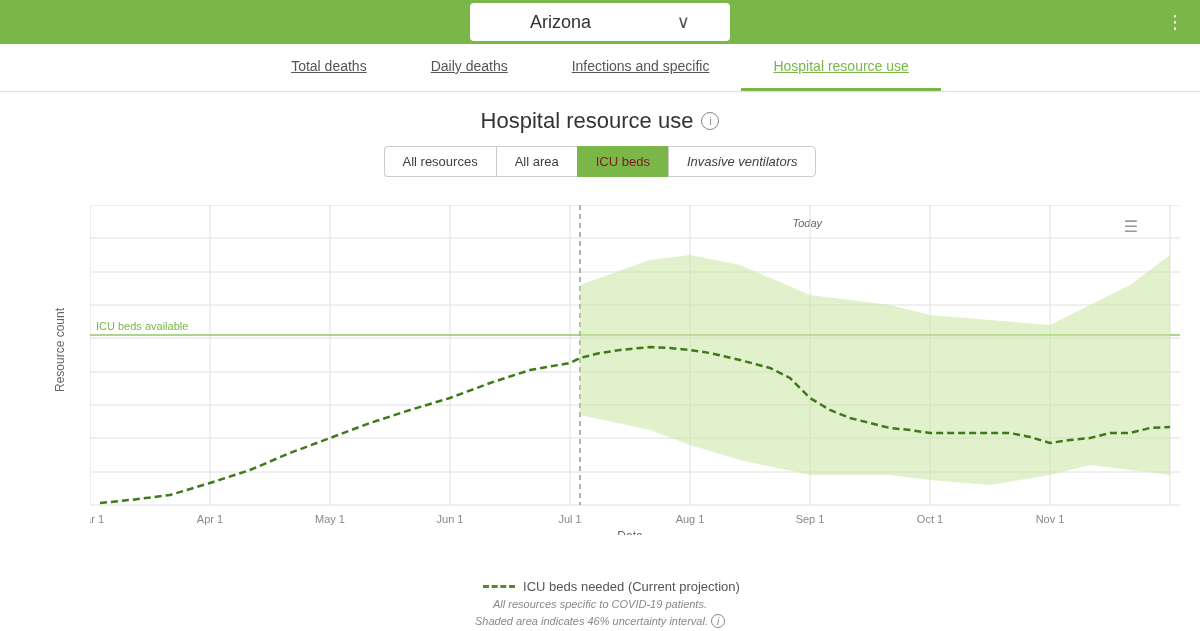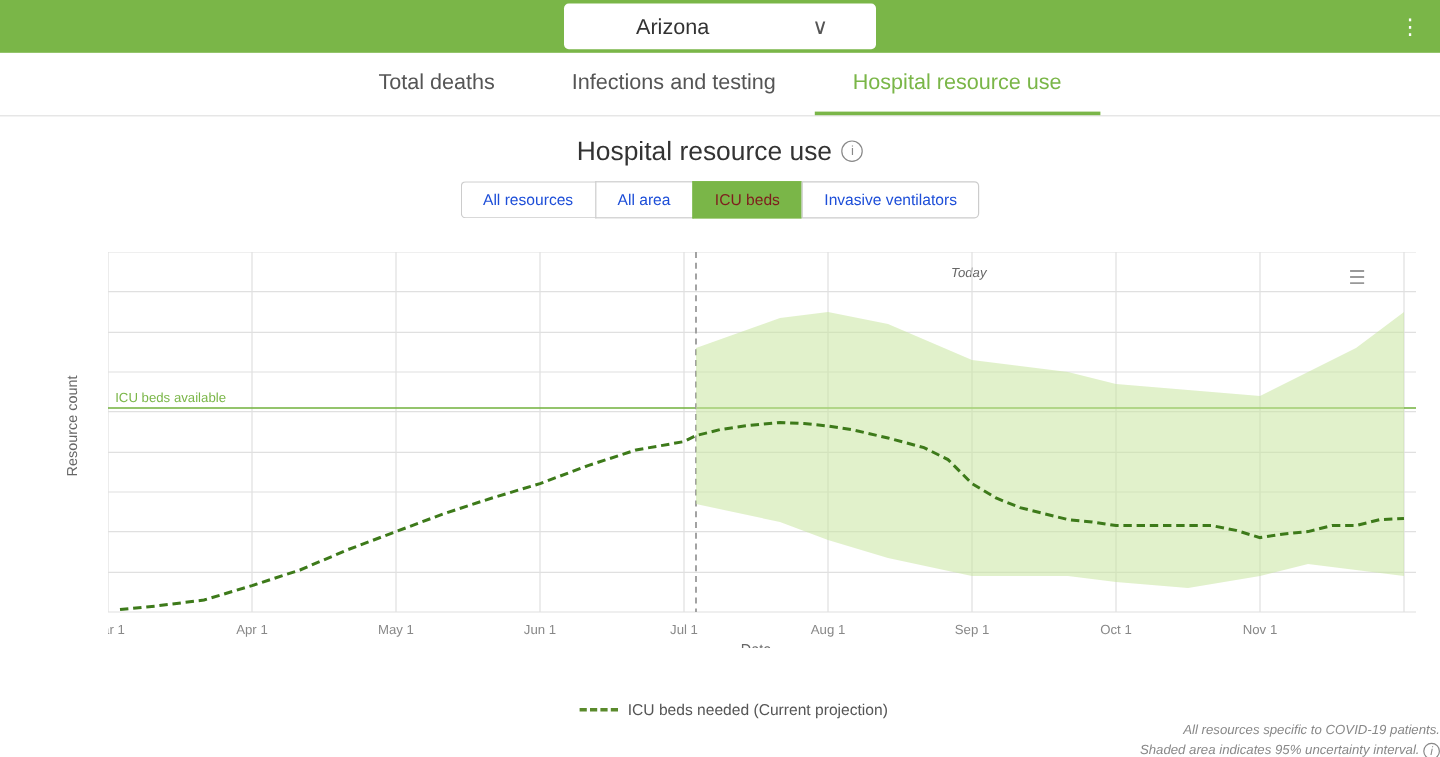--- a/index.html
+++ b/index.html
@@ -40,25 +40,26 @@
 
     .nav-tabs {
       display: flex;
       justify-content: center;
       gap: 0;
       border-bottom: 1px solid #e0e0e0;
       padding: 0 40px;
     }
     .nav-tab {
       padding: 14px 32px;
-      font-size: 18px;
+      font-size: 14px;
       color: #555;
       cursor: pointer;
       border-bottom: 3px solid transparent;
       white-space: nowrap;
+      text-decoration: underline;
     }
     .nav-tab.active {
       color: #7ab648;
       border-bottom: 3px solid #7ab648;
       font-weight: 500;
     }
 
     .page-title {
       text-align: center;
       padding: 16px 0 12px;
@@ -87,26 +88,26 @@
       display: flex;
       justify-content: center;
       gap: 0;
       margin-bottom: 8px;
     }
     .filter-btn {
       padding: 7px 18px;
       border: 1px solid #ccc;
       background: #fff;
       font-size: 13px;
-      color: #1d4ed8;
+      color: #404040;
       cursor: pointer;
       border-right: none;
     }
     .filter-btn:first-child { border-radius: 4px 0 0 4px; }
-    .filter-btn:last-child { border-radius: 0 4px 4px 0; border-right: 1px solid #ccc; }
+    .filter-btn:last-child { border-radius: 0 4px 4px 0; border-right: 1px solid #ccc; font-style: italic; }
     .filter-btn.active {
       background: #7ab648;
       color: #7f1d1d;
       border-color: #7ab648;
     }
 
     .chart-container {
       position: relative;
       margin: 0 40px;
       height: 390px;
@@ -122,41 +123,42 @@
       color: #555;
       margin-left: 23px;
     }
     .legend-dashed-line {
       display: inline-block;
       width: 32px;
       border-top: 3px dashed #5a8a2c;
     }
 
     .footnote {
-      text-align: right;
+      text-align: center;
       font-size: 11px;
       color: #888;
       margin-top: 4px;
       font-style: italic;
     }
   </style>
 </head>
 <body>
 
 <div class="header-bar">
   <div class="state-selector">
     <span>Arizona</span>
     <span style="color:#555;font-size:18px;">∨</span>
   </div>
   <div class="dots-menu">⋮</div>
 </div>
 
 <div class="nav-tabs">
   <div class="nav-tab">Total deaths</div>
-  <div class="nav-tab">Infections and testing</div>
+  <div class="nav-tab">Daily deaths</div>
+  <div class="nav-tab">Infections and specific</div>
   <div class="nav-tab active">Hospital resource use</div>
 </div>
 
 <div class="page-title">
   <span>Hospital resource use</span>
   <span class="info-icon">i</span>
 </div>
 
 <div class="filter-buttons">
   <button class="filter-btn">All resources</button>
@@ -237,15 +239,15 @@
 
 <div class="legend">
   <span class="legend-dashed-line"></span>
   <span>ICU beds needed (Current projection)</span>
 </div>
 
 <div class="footnote">
   <span>All resources specific to COVID-19 patients.</span>
 </div>
 <div class="footnote">
-  <span>Shaded area indicates 95% uncertainty interval.</span>
+  <span>Shaded area indicates 46% uncertainty interval.</span>
   <span class="info-icon" style="font-size:10px;width:14px;height:14px;border-width:1px;">i</span>
 </div>
 
 </body></html>

